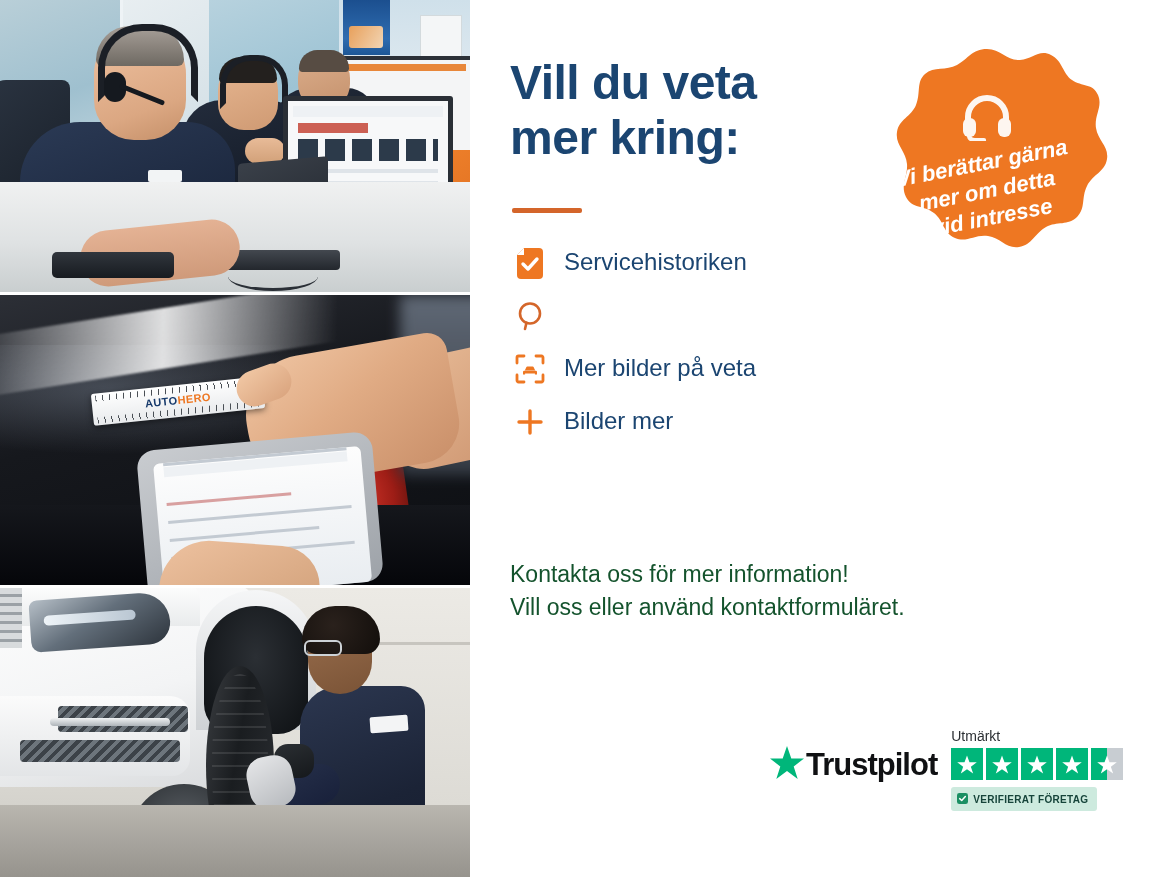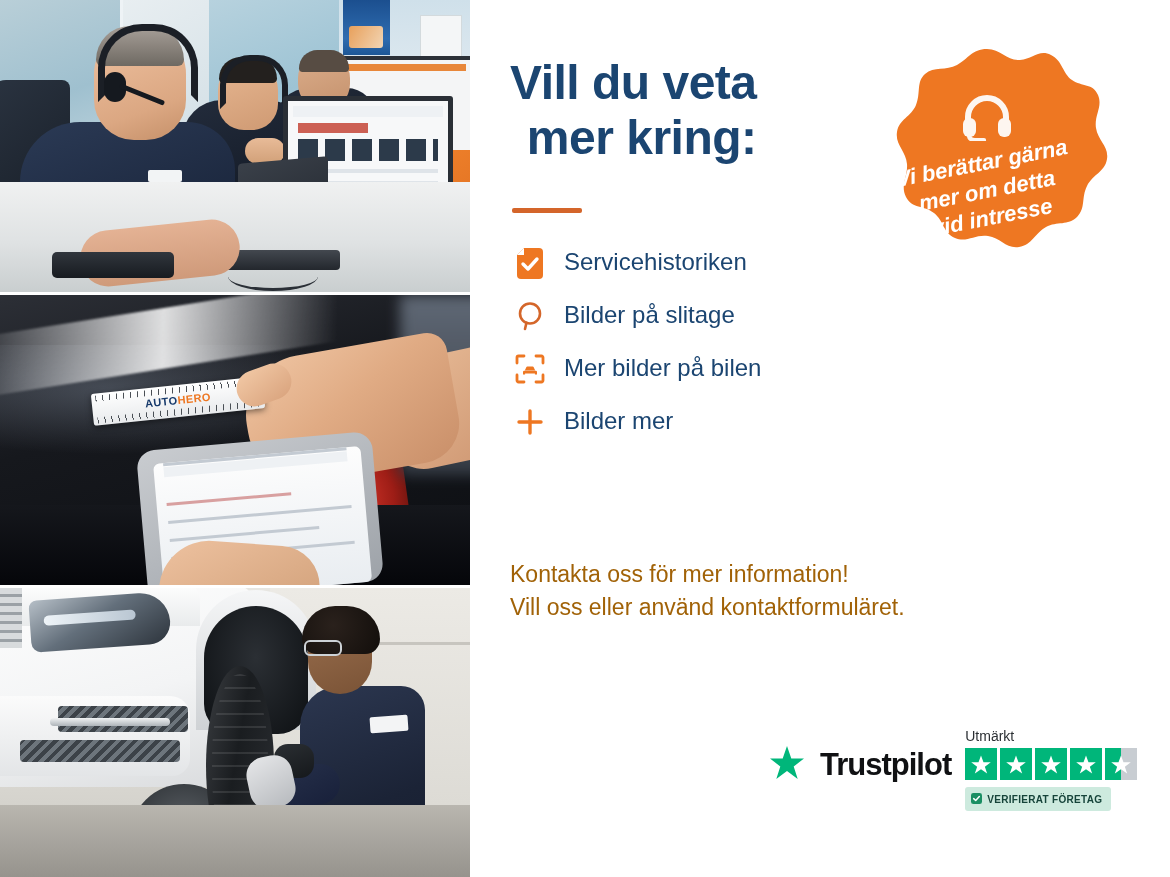--- a/index.html
+++ b/index.html
@@ -484,21 +484,20 @@
   .headline {
     position: absolute;
     left: 40px;
     top: 56px;
     font-size: 48px;
     line-height: 1.14;
     font-weight: bold;
     color: #1b4571;
     letter-spacing: -.5px;
     white-space: pre-line;
-    text-align: right;
   }
   .rule {
     position: absolute;
     left: 42px;
     top: 208px;
     width: 70px;
     height: 5px;
     background: #d4652a;
     border-radius: 2px;
   }
@@ -538,21 +537,21 @@
   }
   .contact .phone {
     font-size: 27px;
     font-weight: bold;
     color: #1b4571;
     margin: 0 0 12px 0;
     white-space: nowrap;
   }
   .contact .line {
     font-size: 23px;
-    color: #a16207;
+    color: #14532d;
     line-height: 1.42;
     white-space: nowrap;
   }
 
   
   .badge {
     position: absolute;
     left: 395px;
     top: 45px;
     width: 244px;
@@ -591,21 +590,21 @@
   .trust .tp-logo {
     display: flex;
     align-items: center;
     margin-top: 18px;
   }
   .trust .tp-word {
     font-size: 31px;
     font-weight: bold;
     color: #101113;
     letter-spacing: -1px;
-    margin-left: 16px;
+    margin-left: 2px;
     text-align: right;
   }
   .trust .tp-right {
     margin-left: 14px;
     display: flex;
     flex-direction: column;
     align-items: flex-start;
   }
   .trust .tp-rating {
     font-size: 14px;
@@ -782,37 +781,36 @@
       </div>
 
 
       <div class="feature">
         <span class="ico">
           <svg width="28" height="30" viewBox="0 0 28 30">
             <circle cx="14" cy="12.5" r="10" fill="none" stroke="#d4662a" stroke-width="2.6"></circle>
             <path d="M10.5 21.5 L9 28" stroke="#d4662a" stroke-width="2.6" stroke-linecap="round"></path>
           </svg>
         </span>
-        <span class="lbl">Bilder på slitage</span>
       </div>
 
       <div class="feature">
         <span class="ico">
           <svg width="30" height="30" viewBox="0 0 30 30">
             <g stroke="#ee7722" stroke-width="2.8" fill="none" stroke-linecap="round">
               <path d="M2 9 V3.5 A1.5 1.5 0 0 1 3.5 2 H9"></path>
               <path d="M28 9 V3.5 A1.5 1.5 0 0 0 26.5 2 H21"></path>
               <path d="M2 21 V26.5 A1.5 1.5 0 0 0 3.5 28 H9"></path>
               <path d="M28 21 V26.5 A1.5 1.5 0 0 1 26.5 28 H21"></path>
             </g>
             <path d="M8 18 q0 -1.3 1.2 -1.3 h11.6 Q22 16.7 22 18 v2.6 h-2.1 v-1 h-9.8 v1 H8 Z" fill="#ee7722"></path>
             <path d="M9.8 16.4 l1.5 -3.1 q.3 -.7 1 -.7 h5.4 q.7 0 1 .7 l1.5 3.1 Z" fill="#ee7722"></path>
           </svg>
         </span>
-        <span class="lbl">Mer bilder på bilen</span>
+        <span class="lbl">Mer bilder på veta</span>
       </div>
 
       <div class="feature">
         <span class="ico">
           <svg width="30" height="30" viewBox="0 0 30 30">
             <g stroke="#ee7722" stroke-width="3.4" stroke-linecap="round">
               <path d="M15 4 V26"></path>
               <path d="M4 15 H26"></path>
             </g>
           </svg>

